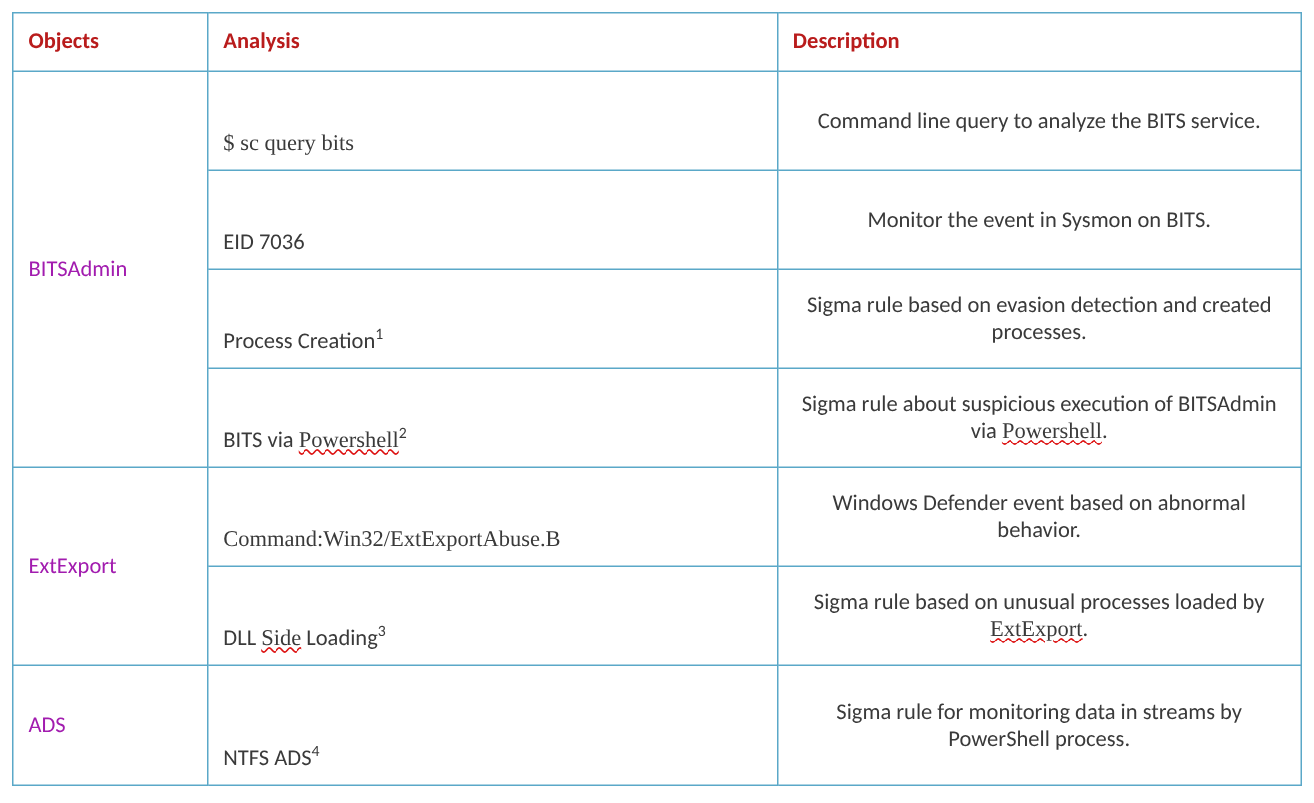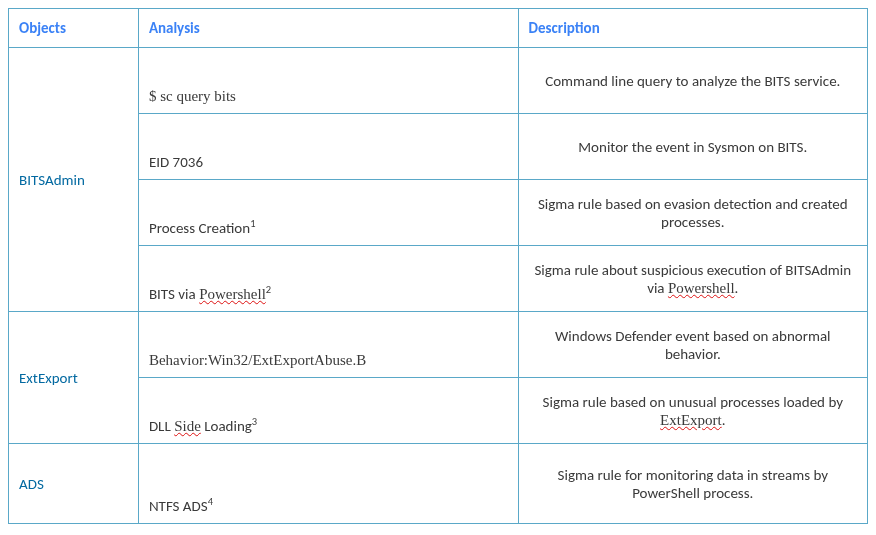--- a/index.html
+++ b/index.html
@@ -18,29 +18,29 @@
     th, td {
       border: 1px solid #5aa8c8;
       text-align: left;
       vertical-align: bottom;
       padding: 8px 10px 8px 10px;
     }
     th {
       font-weight: 700;
       vertical-align: middle;
       padding: 10px 10px;
-      color: #3b82f6;
+      color: #b91c1c;
     }
     .col-objects { width: 130px; }
     .col-analysis { width: 380px; }
     .col-description { width: 350px; }
     td.obj {
       vertical-align: middle;
       font-weight: 400;
-      color: #0369a1;
+      color: #a21caf;
     }
     td.analysis {
       vertical-align: bottom;
       height: 66px;
     }
     td.desc {
       vertical-align: middle;
       text-align: center;
     }
     .mono {
@@ -86,21 +86,21 @@
       <td class="analysis"><span>Process Creation</span><sup>1</sup></td>
       <td class="desc">Sigma rule based on evasion detection and created processes.</td>
     </tr>
     <tr>
       <td class="analysis"><span><span>BITS via </span><span class="squiggle">Powershell</span></span><sup>2</sup></td>
       <td class="desc"><span>Sigma rule about suspicious execution of BITSAdmin via </span><span class="squiggle">Powershell</span><span>.</span></td>
     </tr>
 
     <tr>
       <td class="obj" rowspan="2">ExtExport</td>
-      <td class="analysis"><span class="mono">Behavior:Win32/ExtExportAbuse.B</span></td>
+      <td class="analysis"><span class="mono">Command:Win32/ExtExportAbuse.B</span></td>
       <td class="desc">Windows Defender event based on abnormal behavior.</td>
     </tr>
     <tr>
       <td class="analysis"><span><span>DLL </span><span class="squiggle">Side</span><span> Loading</span></span><sup>3</sup></td>
       <td class="desc"><span>Sigma rule based on unusual processes loaded by </span><span class="squiggle">ExtExport</span><span>.</span></td>
     </tr>
 
     <tr>
       <td class="obj">ADS</td>
       <td class="analysis" style="height:80px"><span>NTFS ADS</span><sup>4</sup></td>

